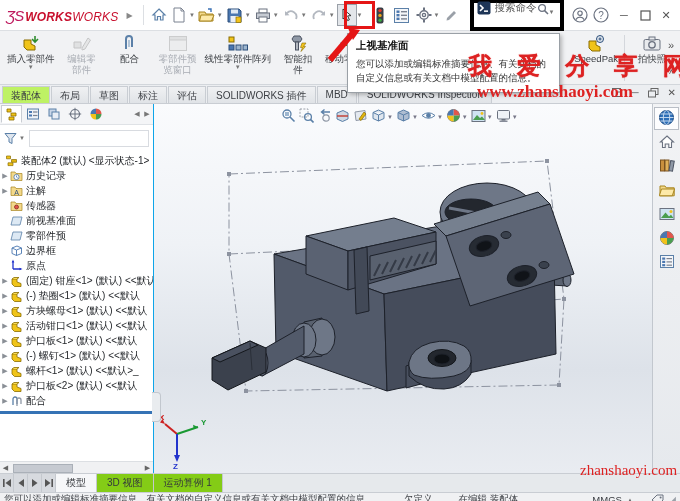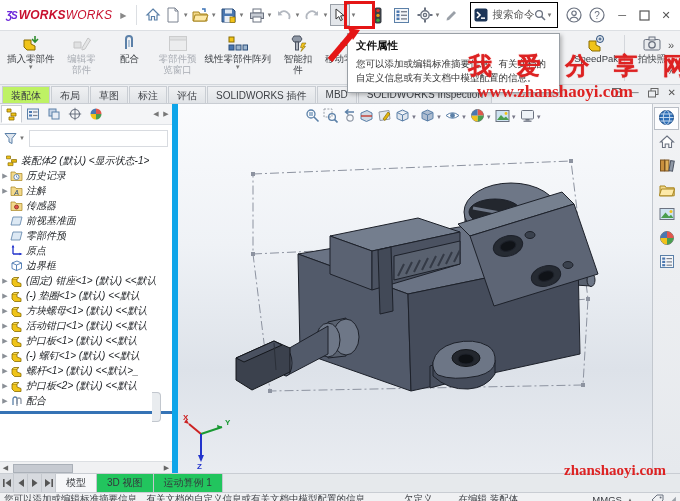--- a/index.html
+++ b/index.html
@@ -1,29 +1,29 @@
 <!DOCTYPE html>
 <html><head>
 <meta charset="utf-8">
 <style>
   html,body{margin:0;padding:0;background:#888;}
   .app{position:relative;width:680px;height:501px;overflow:hidden;background:#fff;
        font-family:"Liberation Sans","DejaVu Sans",sans-serif;font-size:10px;color:#333;}
   
   .titlebar{height:30px;display:flex;align-items:center;background:#fff;border-bottom:1px solid #dcdfe3;padding:0 4px;position:relative;}
   .logo{display:flex;align-items:baseline;margin:0 4px 0 2px;white-space:nowrap;}
-  .logo .mark{color:#6d28d9;font-weight:700;font-style:italic;font-size:10px;letter-spacing:-1px;margin-right:2px;}
+  .logo .mark{color:#be185d;font-weight:400;font-style:italic;font-size:15px;letter-spacing:-1px;margin-right:2px;}
   .logo .word{color:#c8102e;font-style:italic;font-size:12px;font-weight:bold;letter-spacing:.2px;}
   .logo .word .lt{font-weight:normal;}
   .tb-fly{color:#888;font-size:8px;margin:0 4px;}
   .tb-sep{width:1px;height:20px;background:#dcdfe3;margin:0 6px;}
   .tb-btn{width:20px;height:22px;display:flex;align-items:center;justify-content:center;flex:none;}
   .tb-dd{font-size:6px;color:#777;margin:0 2px 0 0;}
   .tb-btn.pressed{border:1px solid #9aa0a8;background:#e3e6ea;box-sizing:border-box;}
-  .searchbox{width:134px;height:20px;border:1px solid #000000;background:#fff;display:flex;align-items:center;margin:0 6px 0 8px;padding:12px 3px;box-sizing:border-box;}
+  .searchbox{width:134px;height:20px;border:4px solid #000000;background:#fff;display:flex;align-items:flex-end;margin:0 6px 0 8px;padding:12px 3px;box-sizing:border-box;}
   .searchbox .ph{flex:1;color:#555;font-size:10.5px;margin-left:4px;white-space:nowrap;overflow:hidden;}
   .win-glyph{color:#555;font-size:11px;}
   
   .ribbon{height:52px;background:#f1f2f4;border-bottom:1px solid #d2d6db;display:flex;align-items:flex-start;padding:1px 4px 0;position:relative;}
   .rbtn{min-width:42px;padding:1px 3px 0;display:flex;flex-direction:column;align-items:center;color:#3d4045;}
   .rbtn .ric{height:20px;display:flex;align-items:center;}
   .rbtn .rlbl{font-size:9.5px;line-height:11px;text-align:center;white-space:pre-line;}
   .rbtn .rdd{font-size:6px;color:#777;line-height:7px;}
   .rbtn.disabled{color:#a8acb3;}
   .rbtn.disabled svg{opacity:.45;filter:grayscale(1);}
@@ -32,21 +32,21 @@
   .ribbon-more{position:absolute;right:6px;top:8px;color:#555;font-size:11px;}
   .ribbon-collapse{position:absolute;right:6px;top:36px;color:#555;font-size:9px;}
   
   .tabrow{height:18px;background:#eceef1;border-bottom:1px solid #c9cdd3;display:flex;align-items:flex-end;padding-left:2px;position:relative;}
   .mtab{height:17px;box-sizing:border-box;padding:2px 8px 0;margin-right:1px;font-size:10px;color:#3c3f44;
         background:linear-gradient(#f0f1f3,#e0e3e7);border:1px solid #c9cdd3;border-bottom:none;white-space:nowrap;}
   .mtab.active{background:#bef264;}
   .doc-controls{position:absolute;right:4px;top:2px;display:flex;align-items:center;gap:9px;color:#555;}
   
   .main{height:369px;display:flex;position:relative;}
-  .left-panel{width:178px;box-sizing:border-box;background:#fff;border-right:6px solid #0ea5e9;display:flex;flex-direction:column;font-style:italic;}
+  .left-panel{width:154px;box-sizing:border-box;background:#fff;border-right:1px solid #0ea5e9;display:flex;flex-direction:column;}
   .fm-tabs{height:20px;background:#f4f5f7;border-bottom:1px solid #dfe2e6;display:flex;align-items:center;padding:0 1px;}
   .fm-tab{width:21px;height:18px;display:flex;align-items:center;justify-content:center;box-sizing:border-box;}
   .fm-tab.active{background:#fff;border:1px solid #c9cdd3;border-bottom-color:#fff;}
   .fm-scroll{width:10px;height:16px;display:flex;align-items:center;justify-content:center;color:#777;font-size:7px;}
   .fm-filter{height:22px;display:flex;align-items:center;gap:2px;padding:2px 4px;}
   .filter-box{flex:1;height:15px;border:1px solid #d8dbe0;background:#fff;}
   .tree{flex:1;overflow:hidden;padding-top:2px;}
   .trow{height:15px;display:flex;align-items:center;white-space:nowrap;overflow:hidden;}
   .trow .arr{width:10px;flex:none;font-size:7px;color:#8a8f96;text-align:center;}
   .trow .ti{width:13px;height:13px;flex:none;margin:0 3px 0 0;display:flex;align-items:center;}
@@ -66,37 +66,37 @@
   .hu .hdd{font-size:6px;color:#778;margin-left:1px;}
   .model-svg{position:absolute;left:0;top:0;}
   .triad{position:absolute;left:2px;top:300px;z-index:4;}
   
   .taskpane{width:28px;box-sizing:border-box;background:linear-gradient(180deg,#f2f3f5,#e6e9ed);border-left:1px solid #c2c7ce;display:flex;flex-direction:column;align-items:center;padding-top:3px;gap:1px;}
   .tp-btn{width:25px;height:23px;display:flex;align-items:center;justify-content:center;border:1px solid transparent;box-sizing:border-box;}
   .tp-btn.active{background:#fdfdfe;border-color:#b9bec6;}
   
   .doc-tabs{height:18px;background:#e6e9ec;border-top:1px solid #c9cdd3;display:flex;align-items:stretch;}
   .dt-nav{width:13px;display:flex;align-items:center;justify-content:center;background:#d7dadf;border-right:1px solid #c4c8ce;}
-  .dtab{padding:2px 10px 0;font-size:10px;color:#34373c;background:#22c55e;border-right:1px solid #c4c8ce;white-space:nowrap;}
+  .dtab{padding:2px 10px 0;font-size:10px;color:#34373c;background:#84cc16;border-right:1px solid #c4c8ce;white-space:nowrap;}
   .dtab.active{background:#f6f7f9;}
   
   .statusbar{height:13px;background:#f0f1f3;border-top:1px solid #c9cdd3;display:flex;align-items:center;padding:0 4px;font-size:9.5px;color:#3b3e43;}
   .sb-msg{width:400px;white-space:nowrap;overflow:hidden;}
   .sb-item{margin-right:26px;white-space:nowrap;}
   .sb-units{display:flex;align-items:center;gap:5px;margin-right:18px;}
   .sb-grip{margin-left:6px;color:#9aa0a8;font-size:8px;}
   
   .tooltip{position:absolute;left:347px;top:33px;width:213px;background:#fff;border:1px solid #9aa0a6;box-shadow:2px 2px 4px rgba(0,0,0,.25);padding:5px 8px 7px;z-index:40;box-sizing:border-box;}
   .tooltip .tt-title{font-weight:bold;font-size:10.5px;color:#111;margin-bottom:4px;}
   .tooltip .tt-body{font-size:9.5px;line-height:14px;color:#333;}
   .redbox{position:absolute;left:344px;top:1px;width:31px;height:28px;border:3px solid #e51515;box-sizing:border-box;z-index:60;}
   .red-arrow{position:absolute;left:318px;top:28px;z-index:60;}
   .wm1{position:absolute;left:468px;top:50px;width:190px;z-index:70;color:#dd2222;font-weight:bold;font-size:24px;letter-spacing:9px;white-space:nowrap;text-shadow:0 0 1px #dd2222;}
   .wm2{position:absolute;left:477px;top:82px;z-index:70;color:#dd2222;font-weight:bold;font-size:17px;font-family:"Liberation Serif","DejaVu Serif",serif;white-space:nowrap;}
-  .wm3{position:absolute;left:564px;top:462px;z-index:70;color:#dd2222;font-size:15px;font-family:"Liberation Serif","DejaVu Serif",serif;white-space:nowrap;font-weight:bold;}
+  .wm3{position:absolute;left:580px;top:462px;z-index:70;color:#dd2222;font-size:15px;font-family:"Liberation Serif","DejaVu Serif",serif;white-space:nowrap;}
 </style>
 </head>
 <body>
 
 <div class="app">
 
   <div class="titlebar">
     <div class="logo">
       <span class="mark">ƷS</span>
       <span class="word"><span>WORKS</span><span class="lt">WORKS</span></span>
@@ -499,35 +499,35 @@
               <svg width="13" height="12" viewBox="0 0 13 12">
                 <polygon points="3,2 12,2 10,10 1,10" fill="#cfe0f0" fill-opacity=".7" stroke="#5b80a8" stroke-width=".8"></polygon>
               </svg>
             </span>
             <span class="lbl">零部件预</span>
           </div>
           <div class="trow">
             <span class="arr"></span>
             <span class="ti">
               <svg width="13" height="13" viewBox="0 0 13 13">
+                <path d="M2 4 L7 2 L11.5 4 L11.5 9.5 L6.5 11.5 L2 9.5 Z M2 4 L6.5 6 L11.5 4 M6.5 6 L6.5 11.5" fill="none" stroke="#4a77b0" stroke-width=".9"></path>
+              </svg>
+            </span>
+            <span class="lbl">边界框</span>
+          </div>
+          <div class="trow">
+            <span class="arr"></span>
+            <span class="ti">
+              <svg width="13" height="13" viewBox="0 0 13 13">
                 <path d="M3 10 L3 2 M3 10 L11 10" stroke="#2233cc" stroke-width="1.3" fill="none"></path>
                 <polygon points="3,0.5 1.7,3.5 4.3,3.5" fill="#2233cc"></polygon>
                 <polygon points="12.5,10 9.5,8.7 9.5,11.3" fill="#2233cc"></polygon>
               </svg>
             </span>
             <span class="lbl">原点</span>
-          </div>
-          <div class="trow">
-            <span class="arr"></span>
-            <span class="ti">
-              <svg width="13" height="13" viewBox="0 0 13 13">
-                <path d="M2 4 L7 2 L11.5 4 L11.5 9.5 L6.5 11.5 L2 9.5 Z M2 4 L6.5 6 L11.5 4 M6.5 6 L6.5 11.5" fill="none" stroke="#4a77b0" stroke-width=".9"></path>
-              </svg>
-            </span>
-            <span class="lbl">边界框</span>
           </div>
           <div class="trow">
             <span class="arr">▶</span>
             <span class="ti">
               <svg width="13" height="12" viewBox="0 0 13 12">
                 <path d="M2 4 h5 v3 l4 1.5 v3 h-6.5 L2 9 z" fill="#f0c419" stroke="#8a6d00" stroke-width=".8"></path>
                 <path d="M2 4 L4 2.5 h5 L7 4" fill="#f7da56" stroke="#8a6d00" stroke-width=".8"></path>
               </svg>
             </span>
             <span class="lbl">(固定) 钳座&lt;1&gt; (默认) &lt;&lt;默认</span>
@@ -882,21 +882,21 @@
       <span style="font-size:6px;color:#666">▲</span>
     </div>
     <svg width="13" height="11" viewBox="0 0 13 11">
         <path d="M1 6 L6 1 H12 V6 L7 11 Z" fill="none" stroke="#6b7280"></path>
         <circle cx="9.6" cy="3.6" r="1" fill="#6b7280"></circle>
       </svg>
     <span class="sb-grip">◢</span>
   </div>
 
   <div class="tooltip">
-    <div class="tt-title">文件属性</div>
+    <div class="tt-title">上视基准面</div>
     <div class="tt-body">您可以添加或编辑标准摘要信息、有关文档的自定义信息或有关文档中模型配置的信息。</div>
   </div>
 
   <div class="redbox"></div>
   <svg class="red-arrow" width="42" height="38" viewBox="0 0 42 38">
     <polygon points="30,0 42,2 35,12" fill="#e51515"></polygon>
     <line x1="34" y1="6" x2="12" y2="32" stroke="#e51515" stroke-width="6"></line>
   </svg>
 
   <div class="wm1">我 爱 分 享 网</div>

